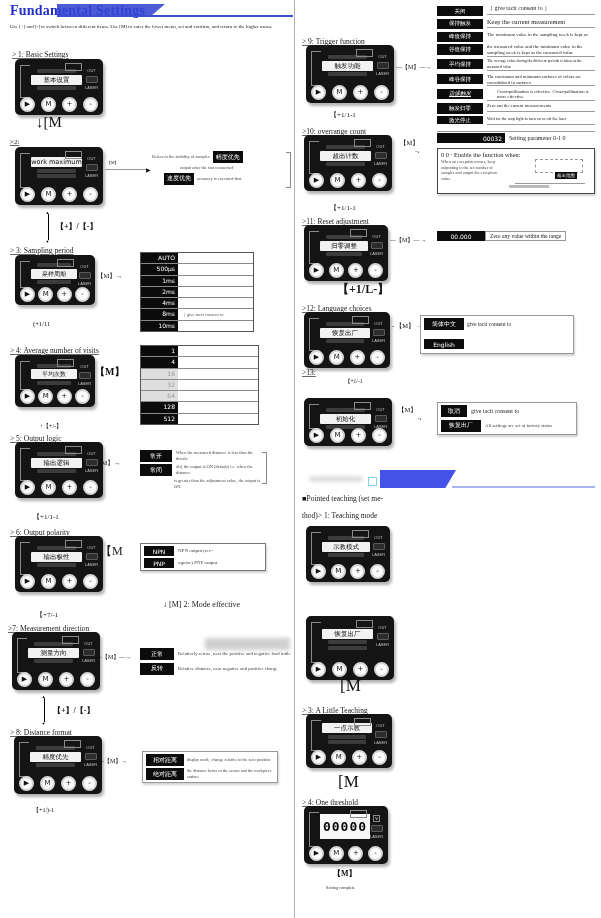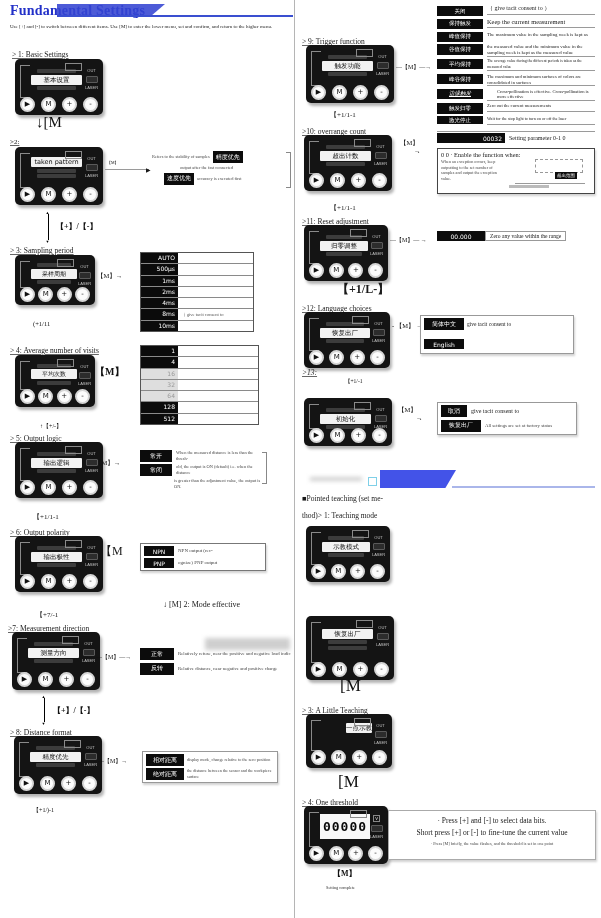--- a/index.html
+++ b/index.html
@@ -102,21 +102,21 @@
         <span class="key">M</span>
         <span class="key">+</span>
         <span class="key">-</span>
       </div>
   </div>
   <div class="abs bigM" style="left:36px;top:114px;">↓[M</div>
 
   <div class="abs sec-title" style="left:10px;top:138px;font-size:7px;">&gt;2:</div>
   <div class="device" style="left:15px;top:147px;height:58px;">
     <div class="d-screen">
-      <div class="d-main">taken pattern</div>
+      <div class="d-main">work maximum</div>
       <div class="d-dim"></div>
       <div class="d-dim"></div>
     </div>
     <div class="d-side">
         <span class="d-lbl">OUT</span>
         <span class="d-sbtn"></span>
         <span class="d-lbl">LASER</span>
       </div>
     <div class="keys">
         <span class="key">▶</span>
@@ -530,21 +530,21 @@
     <div style="display:flex;gap:3px;align-items:center;">
       <span class="chip" style="min-width:34px;">简体中文</span>
       <span style="font-size:5.5px;">give tacit consent to</span>
     </div>
     <div style="margin-top:2.5px;">
       <span class="chip" style="min-width:34px;">English</span>
     </div>
   </div>
   <div class="abs keycombo" style="left:345px;top:378px;font-size:5.5px;">【+1/-1</div>
 
-  <div class="abs sec-title" style="left:302px;top:368px;font-style:italic;">&gt;13:</div>
+  <div class="abs sec-title" style="left:302px;top:368px;">&gt;13:</div>
   <div class="device" style="left:304px;top:398px;height:48px;">
     <div class="d-screen">
       <div class="d-dim"></div>
       <div class="d-main">初始化</div>
       <div class="d-dim"></div>
     </div>
     <div class="d-side">
         <span class="d-lbl">OUT</span>
         <span class="d-sbtn"></span>
         <span class="d-lbl">LASER</span>
@@ -611,21 +611,21 @@
         <span class="key">▶</span>
         <span class="key">M</span>
         <span class="key">+</span>
         <span class="key">-</span>
       </div>
   </div>
   <div class="abs bigM" style="left:340px;top:676px;font-size:17px;">[M</div>
 
   <div class="abs sec-title" style="left:302px;top:706px;">&gt; 3: A Little Teaching</div>
   <div class="device" style="left:306px;top:714px;width:86px;height:54px;">
-    <div class="d-screen" style="width:50px;height:29px;align-items:flex-end;">
+    <div class="d-screen" style="width:50px;height:29px;">
       <div class="d-main">一点示教</div>
       <div class="d-dim"></div>
       <div class="d-dim"></div>
     </div>
     <div class="d-side">
         <span class="d-lbl">OUT</span>
         <span class="d-sbtn"></span>
         <span class="d-lbl">LASER</span>
       </div>
     <div class="keys">
@@ -647,21 +647,16 @@
       <span class="d-sbtn"></span>
       <span class="d-lbl">LASER</span>
     </div>
     <div class="keys">
         <span class="key">▶</span>
         <span class="key">M</span>
         <span class="key">+</span>
         <span class="key">-</span>
       </div>
   </div>
-  <div class="abs notebox" style="left:388px;top:810px;width:206px;height:48px;border-color:#aaa;">
-    <div style="font-size:7.5px;text-align:center;margin-top:5px;">· Press [+] and [-] to select data bits.</div>
-    <div style="font-size:7.5px;text-align:center;margin-top:3px;">Short press [+] or [-] to fine-tune the current value</div>
-    <div class="tiny" style="font-size:4.2px;text-align:center;margin-top:4px;">· Press [M] briefly, the value flashes, and the threshold is set in one point</div>
-  </div>
   <div class="abs keycombo" style="left:333px;top:868px;font-size:8px;font-weight:bold;">【M】</div>
   <div class="abs" style="left:326px;top:885px;font-size:4.3px;color:#333;">Setting complete</div>
 
 </div>
 
 </body></html>

